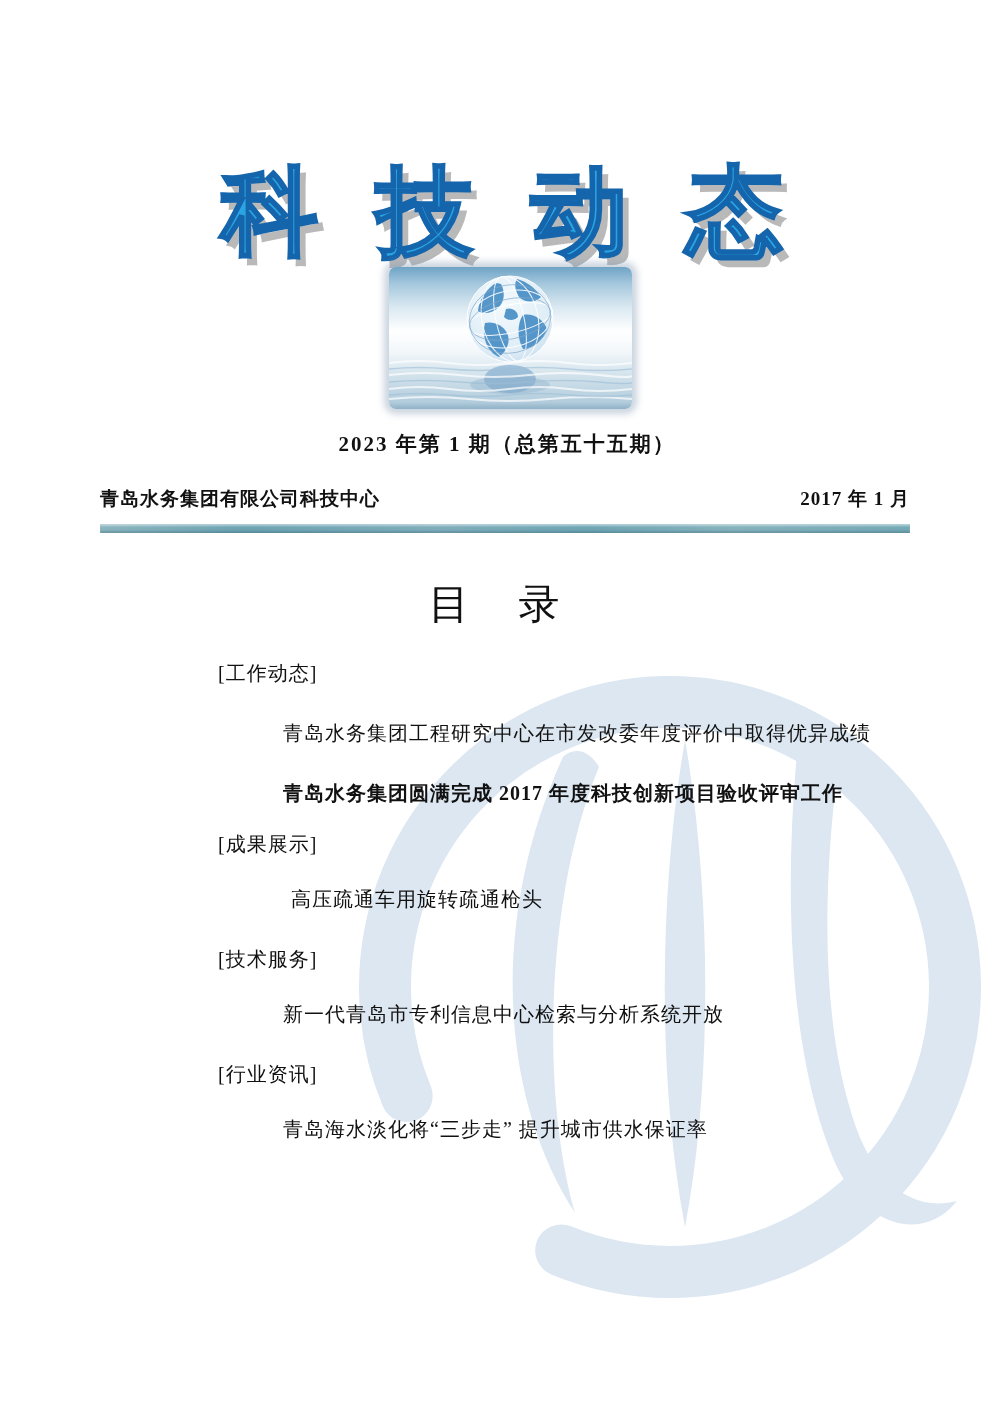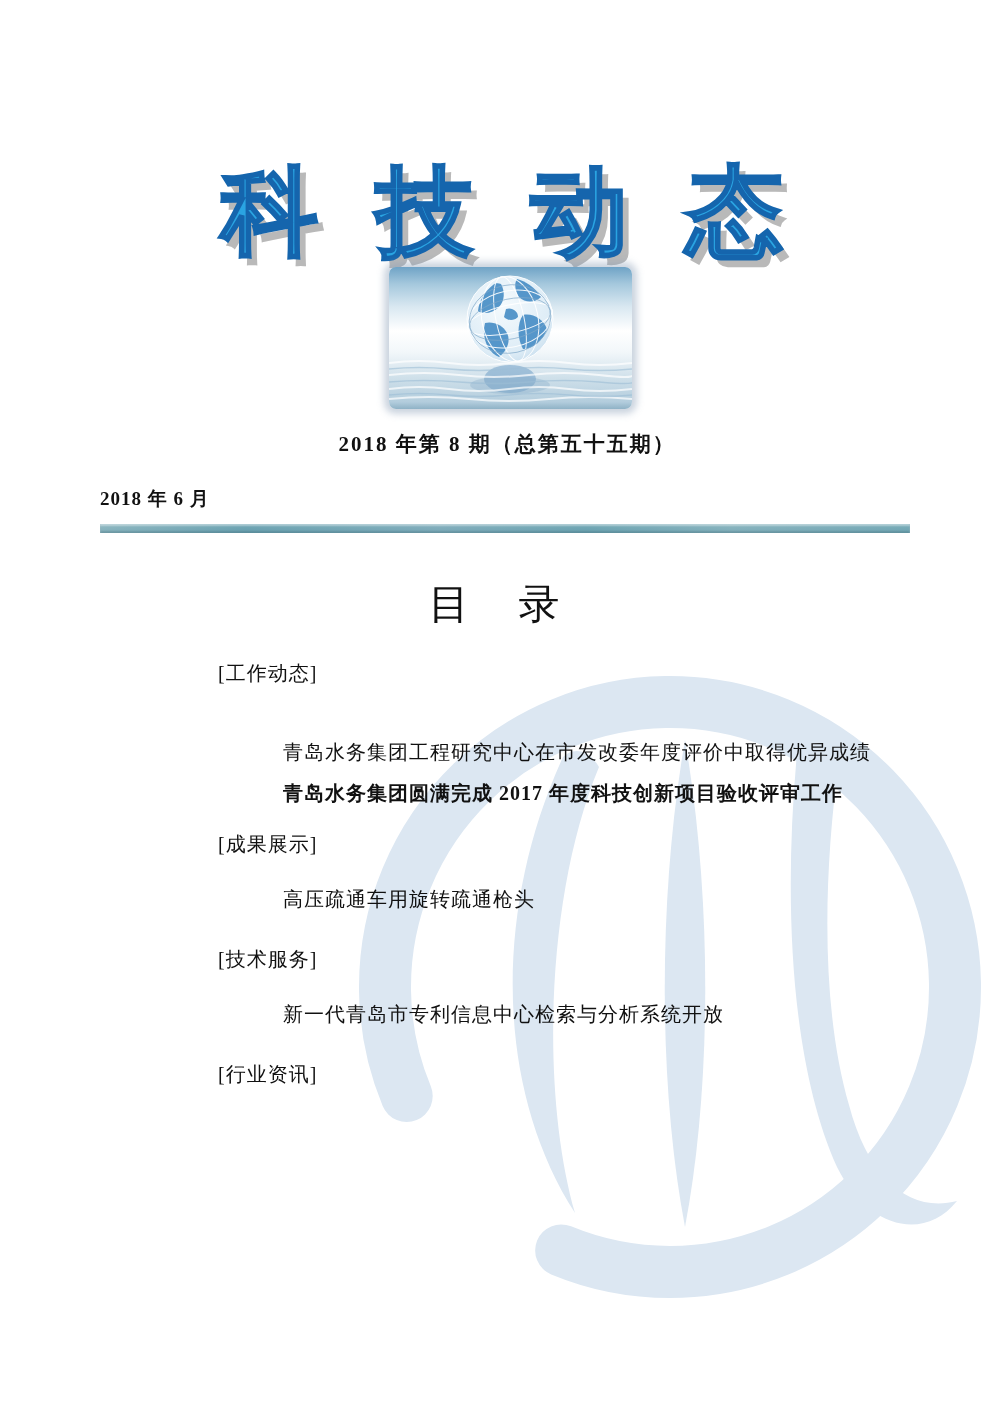--- a/index.html
+++ b/index.html
@@ -76,22 +76,22 @@
   
   .toc-heading {
     position:absolute; top:577px; left:0; width:100%;
     text-align:center; box-sizing:border-box;
     font-size:41px; letter-spacing:4px;
     white-space:pre;
   }
   .toc-line { position:absolute; white-space:nowrap; letter-spacing:1px; font-size:20px;text-align:center; }
   .toc-section { left:218px; }
   .toc-item    { left:283px; }
-  .y1 { top:660px; } .y2 { top:720px;margin-top:19px; } .y3 { top:780px;font-weight:bold; }
-  .y4 { top:831px; } .y5 { top:886px; }
+  .y1 { top:660px; } .y2 { top:720px; } .y3 { top:780px;font-weight:bold; }
+  .y4 { top:831px; } .y5 { top:886px;margin-left:8px; }
   .y6 { top:946px; } .y7 { top:1001px; }
   .y8 { top:1061px; } .y9 { top:1116px; }
 </style>
 </head>
 <body>
 
 <div class="page">
 
   <svg class="watermark" viewBox="0 0 650 660" xmlns="http://www.w3.org/2000/svg" aria-hidden="true">
     <g fill="#dce7f2" stroke="none">
@@ -159,32 +159,34 @@
         </g>
         <g stroke="#7fa8c9" stroke-width="0.8" fill="none" opacity="0.8">
           <ellipse cx="121" cy="52" rx="41" ry="20" transform="rotate(-12 121 52)"></ellipse>
           <ellipse cx="121" cy="52" rx="41" ry="34" transform="rotate(-12 121 52)"></ellipse>
         </g>
       </g>
     </svg>
   </div>
 
 
-  <div class="issue-line">2018 年第 8 期（总第五十五期）</div>
+  <div class="issue-line">2023 年第 1 期（总第五十五期）</div>
 
   <div class="publisher-row">
-    <span>2018 年 6 月</span>
+    <span>青岛水务集团有限公司科技中心</span>
+    <span>2017 年 1 月</span>
   </div>
 
   <div class="divider"></div>
 
   <div class="toc-heading">目　录</div>
 
   <div class="toc-line toc-section y1">[工作动态]</div>
   <div class="toc-line toc-item    y2">青岛水务集团工程研究中心在市发改委年度评价中取得优异成绩</div>
   <div class="toc-line toc-item    y3">青岛水务集团圆满完成 2017 年度科技创新项目验收评审工作</div>
   <div class="toc-line toc-section y4">[成果展示]</div>
   <div class="toc-line toc-item    y5">高压疏通车用旋转疏通枪头</div>
   <div class="toc-line toc-section y6">[技术服务]</div>
   <div class="toc-line toc-item    y7">新一代青岛市专利信息中心检索与分析系统开放</div>
   <div class="toc-line toc-section y8">[行业资讯]</div>
+  <div class="toc-line toc-item    y9">青岛海水淡化将“三步走” 提升城市供水保证率</div>
 
 </div>
 
 </body></html>

